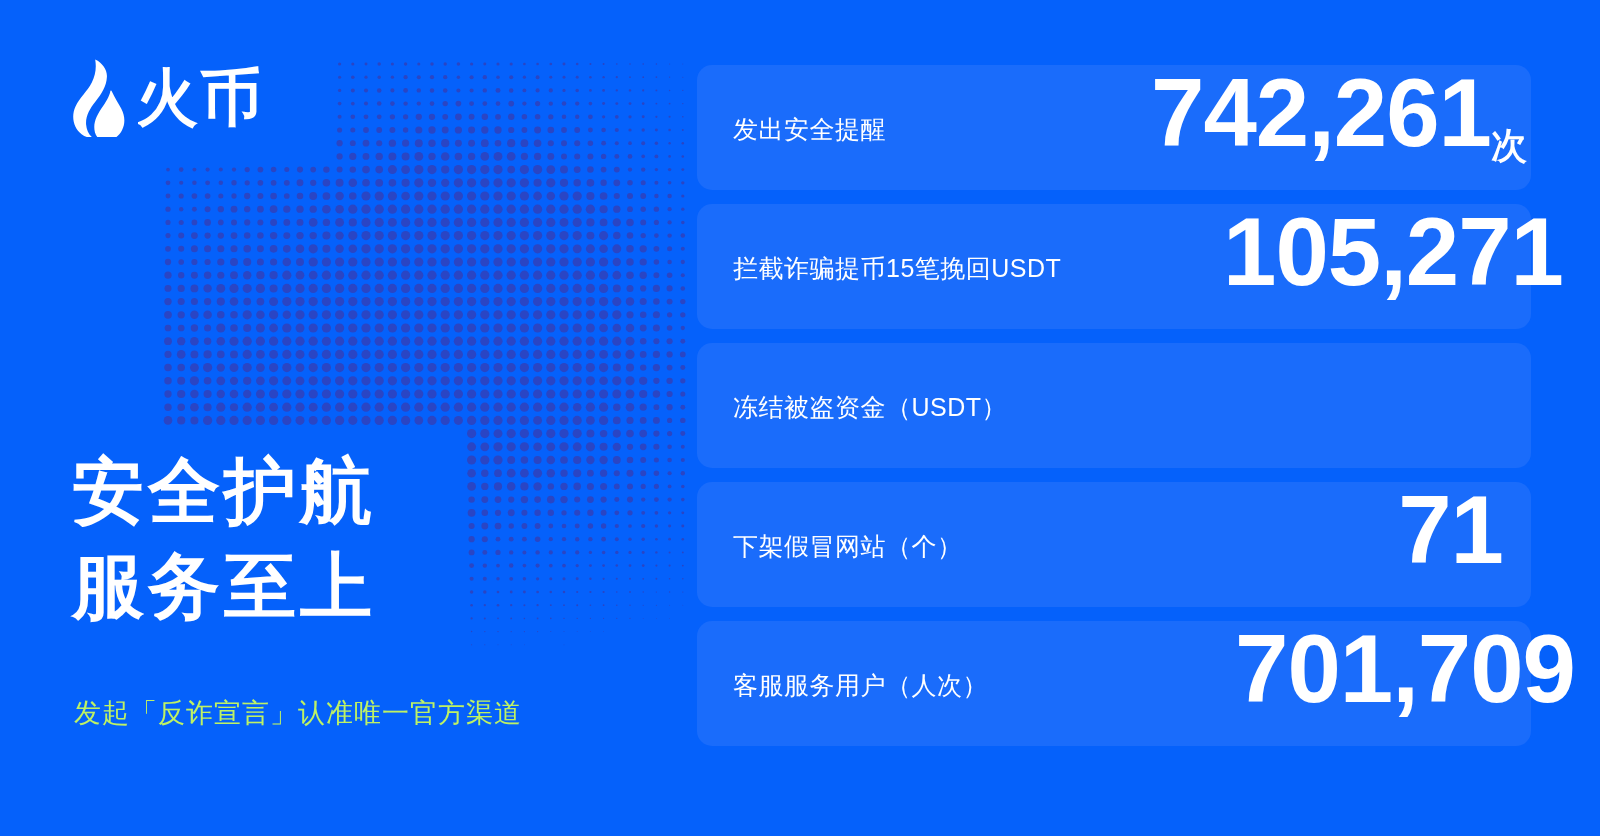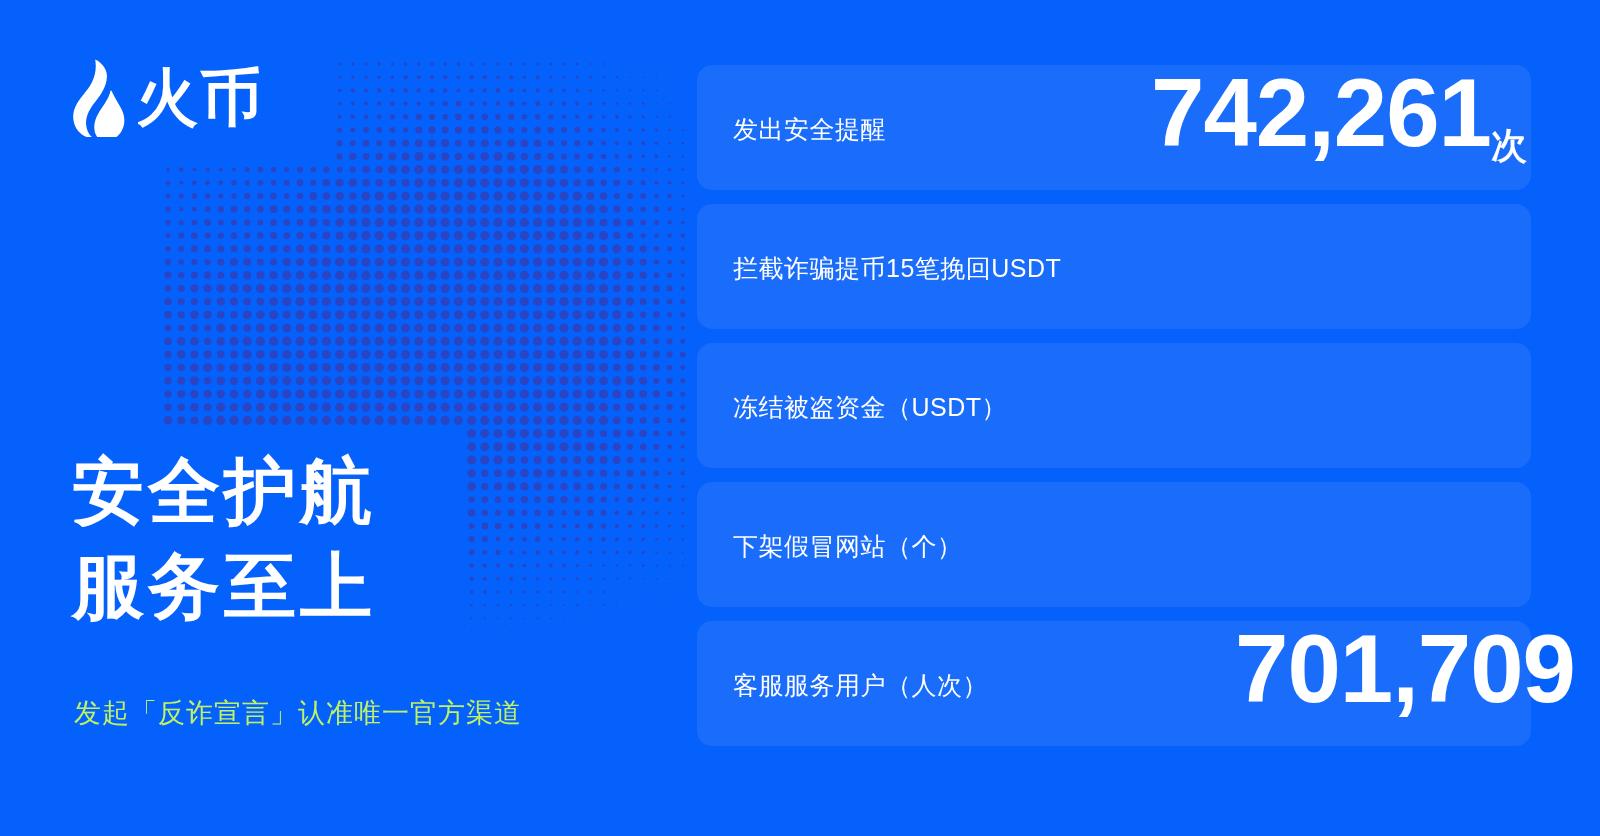--- a/index.html
+++ b/index.html
@@ -1474,28 +1474,36 @@
     <div class="stat-card" data-idx="0">
       <span class="stat-label">发出安全提醒</span>
       <span class="stat-value-wrap">
         <span class="stat-value">742,261</span>
         <span class="stat-unit">次</span>
       </span>
     </div>
 
     <div class="stat-card" data-idx="1">
       <span class="stat-label">拦截诈骗提币15笔挽回USDT</span>
+      <span class="stat-value-wrap">
+        <span class="stat-value">105,271</span>
+        <span class="stat-unit"></span>
+      </span>
     </div>
 
     <div class="stat-card" data-idx="2">
       <span class="stat-label">冻结被盗资金（USDT）</span>
     </div>
 
     <div class="stat-card" data-idx="3">
       <span class="stat-label">下架假冒网站（个）</span>
+      <span class="stat-value-wrap">
+        <span class="stat-value">71</span>
+        <span class="stat-unit"></span>
+      </span>
     </div>
 
     <div class="stat-card" data-idx="4">
       <span class="stat-label">客服服务用户（人次）</span>
       <span class="stat-value-wrap">
         <span class="stat-value">701,709</span>
         <span class="stat-unit"></span>
       </span>
     </div>
 

